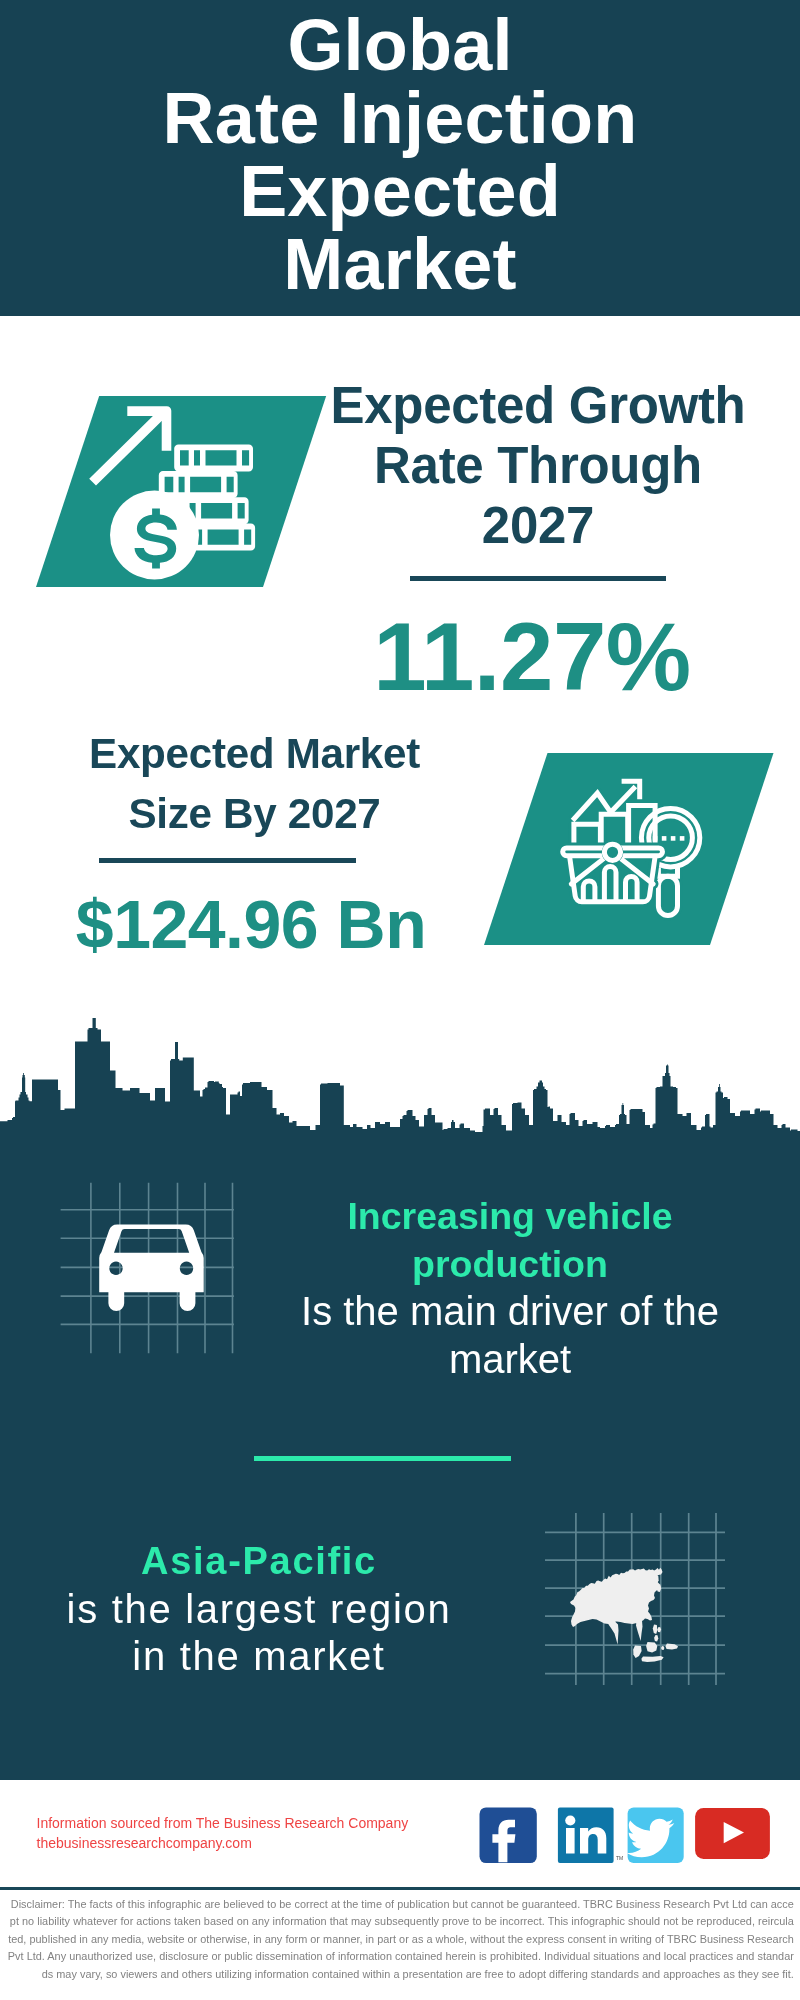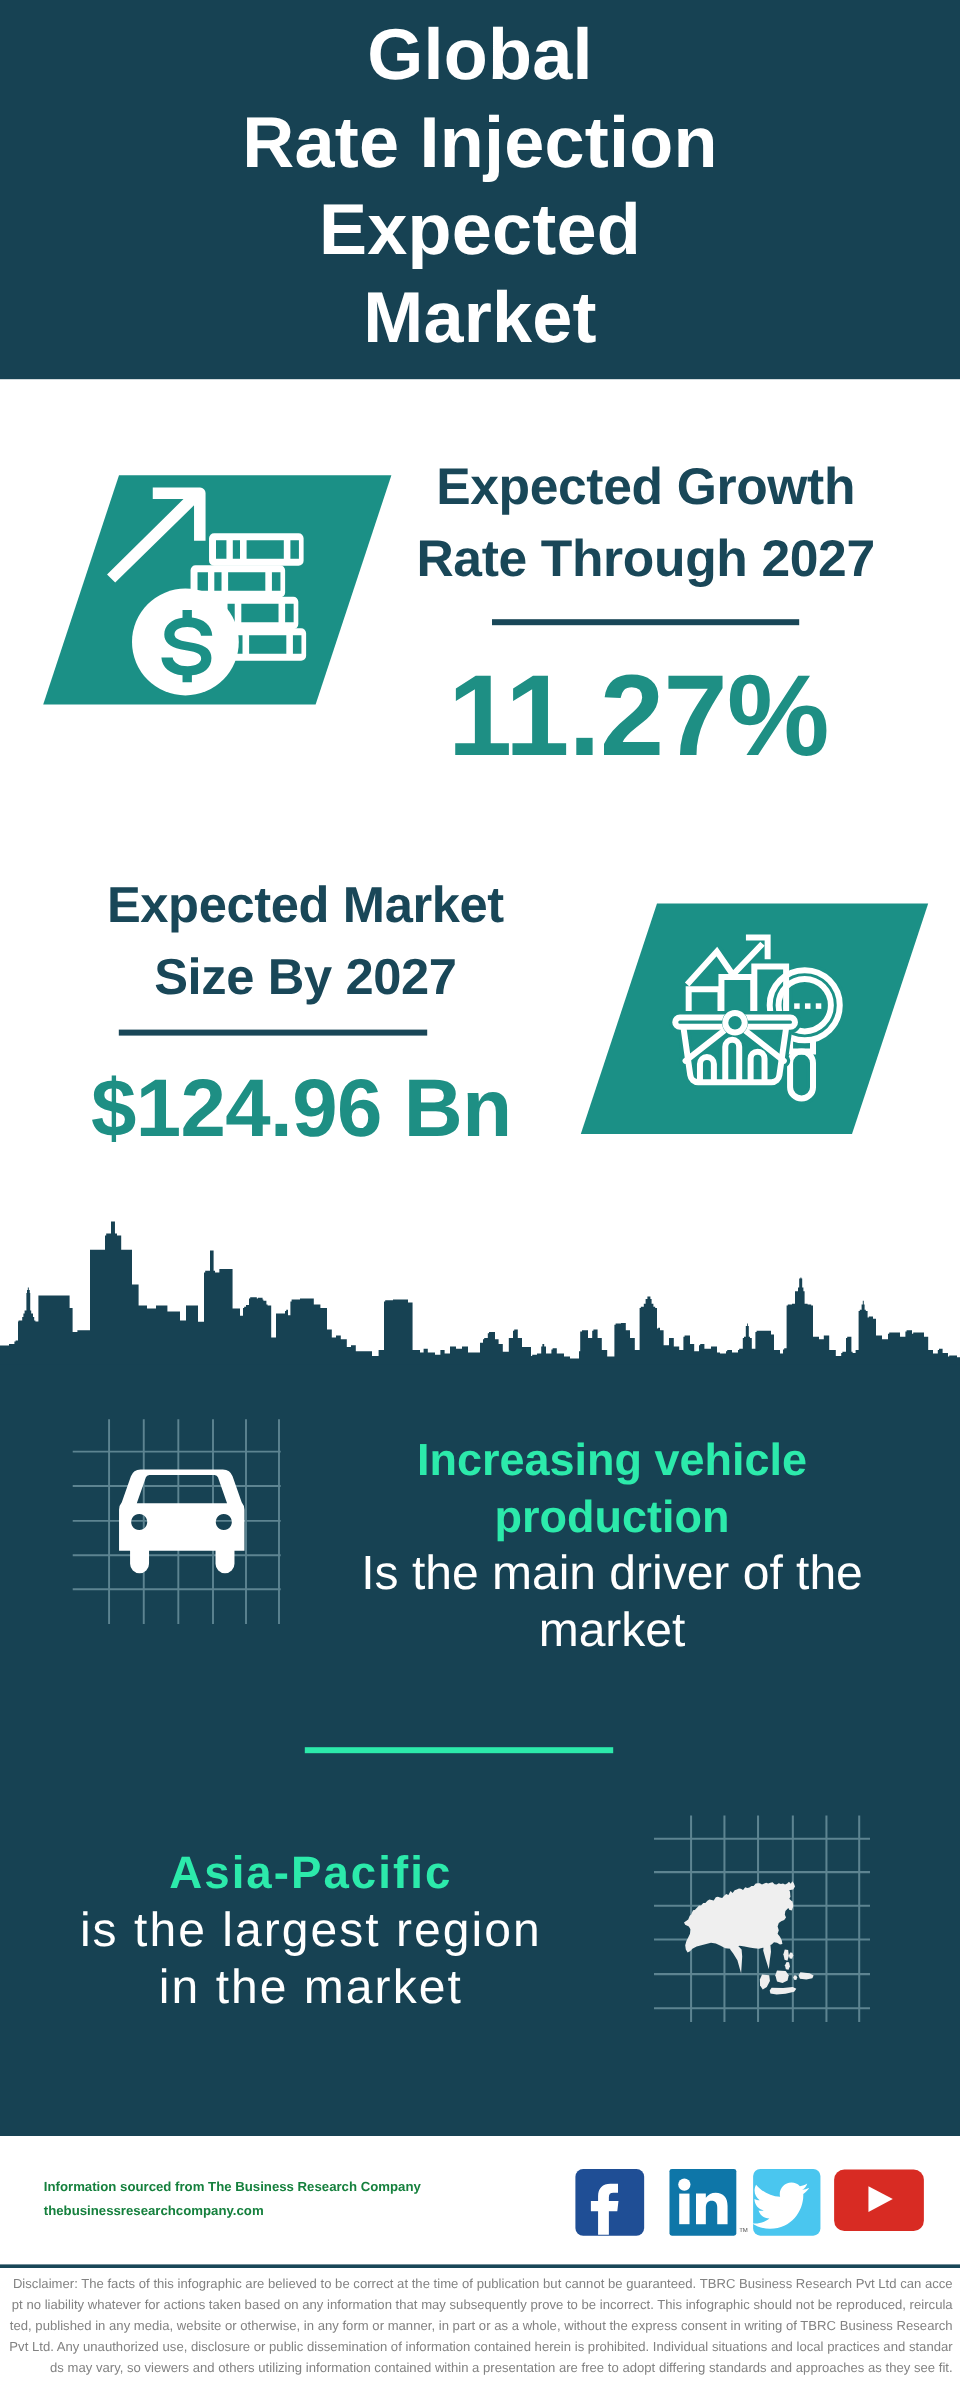--- a/index.html
+++ b/index.html
@@ -3,39 +3,39 @@
 <meta charset="utf-8">
 <style>
   html,body{margin:0;padding:0;}
   body{width:800px;height:2000px;background:#ffffff;font-family:"Liberation Sans",sans-serif;overflow:hidden;
        -webkit-font-smoothing:antialiased;}
   .page{position:relative;width:800px;height:2000px;background:#fff;}
 
   
   .hdr{position:absolute;left:0;top:0;width:800px;height:316px;background:#174253;}
   .hdr-title{position:absolute;left:0;top:9px;width:800px;text-align:center;color:#fff;
-             font-size:60px;font-weight:bold;line-height:73px;letter-spacing:0.2px;}
+             font-size:72px;font-weight:bold;line-height:73px;letter-spacing:0.2px;}
 
   
   .stat-txt{position:absolute;text-align:center;}
-  .stat-head{color:#194758;font-size:43px;font-weight:bold;line-height:60px;letter-spacing:-0.3px;}
+  .stat-head{color:#194758;font-size:51px;font-weight:bold;line-height:60px;letter-spacing:-0.3px;}
   .stat-rule{height:5px;background:#194758;margin:0 auto;}
   .stat-val{color:#1e8f84;font-size:100px;font-weight:bold;letter-spacing:-0.5px;line-height:104px;}
 
   .para{position:absolute;background:#1b9086;}
 
   
   .dark{position:absolute;left:0;width:800px;background:#174253;}
 
   .msg{position:absolute;text-align:center;color:#ffffff;font-size:40px;line-height:47.6px;}
   .msg b{color:#2ceaab;font-weight:bold;display:block;font-size:37.5px;line-height:47.6px;}
   .msg span{display:block;font-weight:normal;}
   .grn-rule{position:absolute;height:5px;background:#2ceaab;}
   .foot-line{position:absolute;left:0;width:800px;height:3px;background:#194758;}
-  .src{position:absolute;color:#15803d;font-size:11px;line-height:19.5px;font-weight:bold;}
+  .src{position:absolute;color:#ef4444;font-size:14px;line-height:19.5px;}
   .disc{position:absolute;color:#828282;font-size:10.9px;line-height:17.4px;letter-spacing:0.02px;word-break:break-all;text-align:right;}
 
   
   #para1{left:36px;top:396px;width:227px;height:191px;transform:skewX(-18.3deg);transform-origin:bottom left;}
   #para2{left:484px;top:753px;width:226px;height:192px;transform:skewX(-18.3deg);transform-origin:bottom left;}
   #icon1{position:absolute;left:70px;top:395px;}
   #stat1{left:313px;top:376px;width:450px;}
     #stat1 .stat-rule{width:256px;margin-top:20px;}
   #stat1 .stat-val{margin-top:24px;margin-left:-12px;font-size:96px;}
   #icon2{position:absolute;left:555px;top:778px;}

